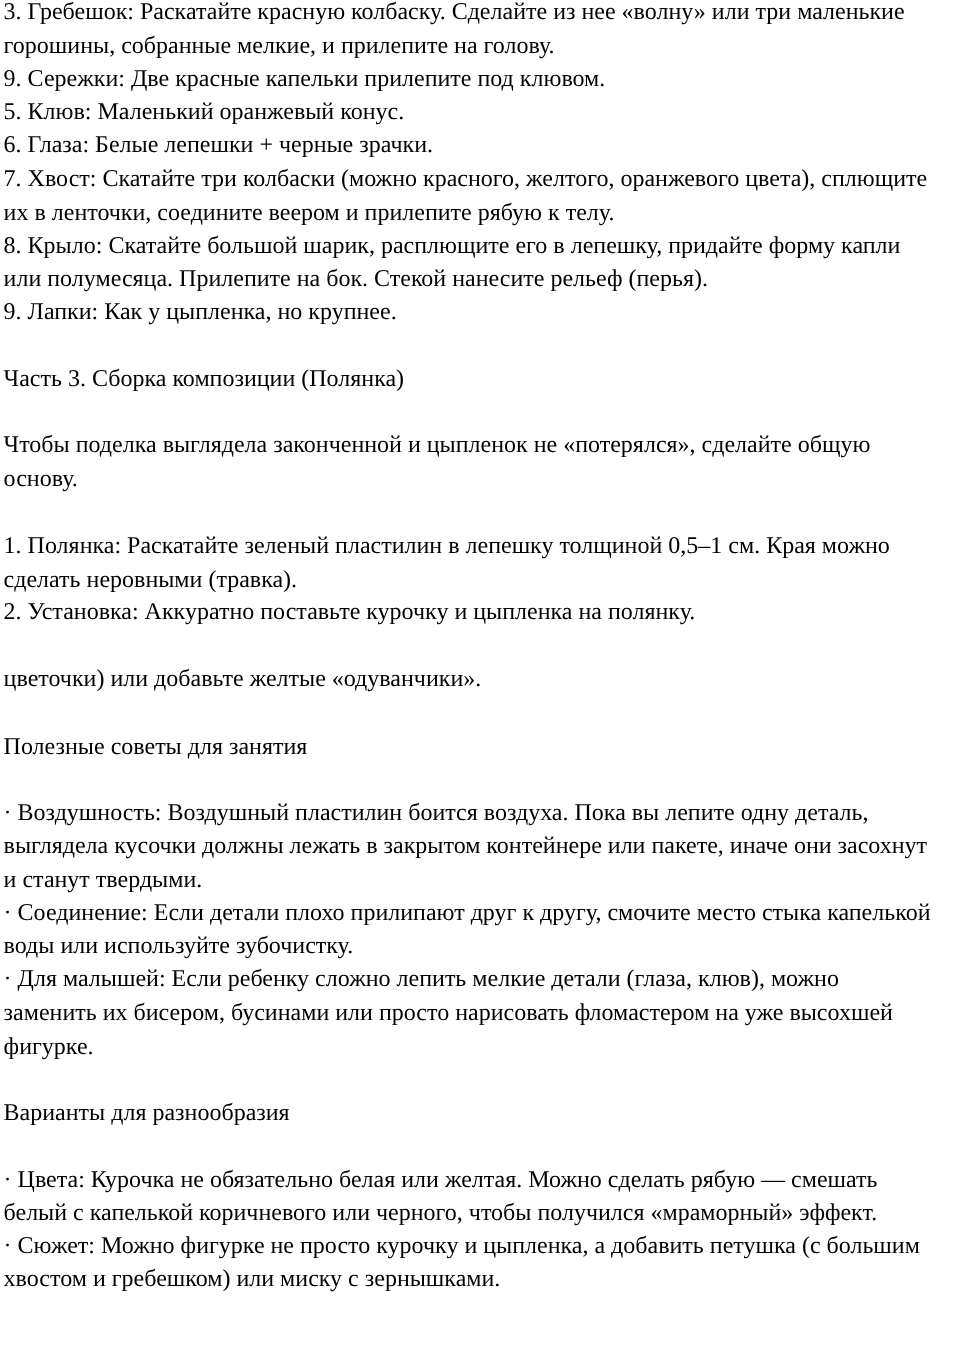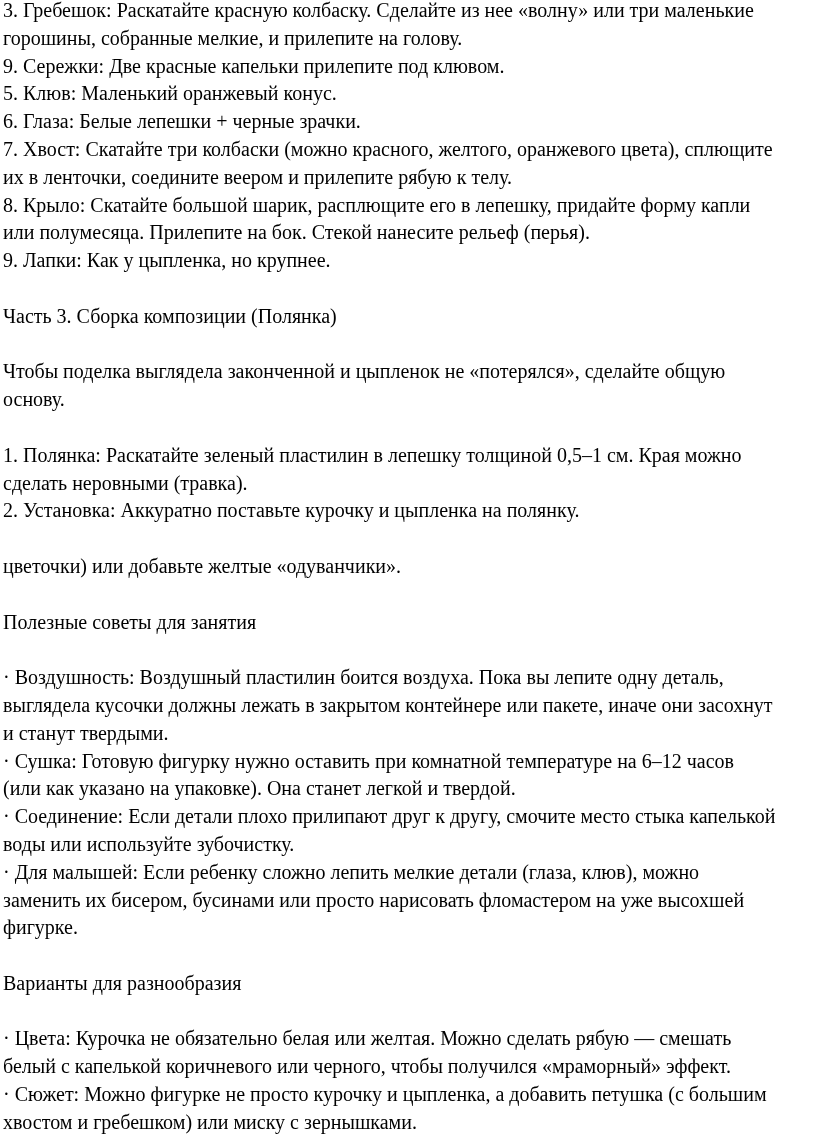--- a/index.html
+++ b/index.html
@@ -47,21 +47,20 @@
     <p><span></span></p>
     <p><span>Чтобы поделка выглядела законченной и цыпленок не «потерялся», сделайте общую</span><br><span>основу.</span></p>
     <p><span></span></p>
     <p><span>1. Полянка: Раскатайте зеленый пластилин в лепешку толщиной 0,5–1 см. Края можно</span><br><span>сделать неровными (травка).</span></p>
     <p><span>2. Установка: Аккуратно поставьте курочку и цыпленка на полянку.</span></p>
     <p><br><span>цветочки) или добавьте желтые «одуванчики».</span></p>
     <p><span></span></p>
     <p><span>Полезные советы для занятия</span></p>
     <p><span></span></p>
     <p><span>· Воздушность: Воздушный пластилин боится воздуха. Пока вы лепите одну деталь,</span><br><span>выглядела кусочки должны лежать в закрытом контейнере или пакете, иначе они засохнут</span><br><span>и станут твердыми.</span></p>
-    <p><span>· Сушка: Готовую фигурку нужно оставить при комнатной температуре на 6–12 часов</span><br><span>(или как указано на упаковке). Она станет легкой и твердой.</span></p>
     <p><span>· Соединение: Если детали плохо прилипают друг к другу, смочите место стыка капелькой</span><br><span>воды или используйте зубочистку.</span></p>
     <p><span>· Для малышей: Если ребенку сложно лепить мелкие детали (глаза, клюв), можно</span><br><span>заменить их бисером, бусинами или просто нарисовать фломастером на уже высохшей</span><br><span>фигурке.</span></p>
     <p><span></span></p>
     <p><span>Варианты для разнообразия</span></p>
     <p><span></span></p>
     <p><span>· Цвета: Курочка не обязательно белая или желтая. Можно сделать рябую — смешать</span><br><span>белый с капелькой коричневого или черного, чтобы получился «мраморный» эффект.</span></p>
     <p><span>· Сюжет: Можно фигурке не просто курочку и цыпленка, а добавить петушка (с большим</span><br><span>хвостом и гребешком) или миску с зернышками.</span></p>
   </div>
 
 </body></html>

